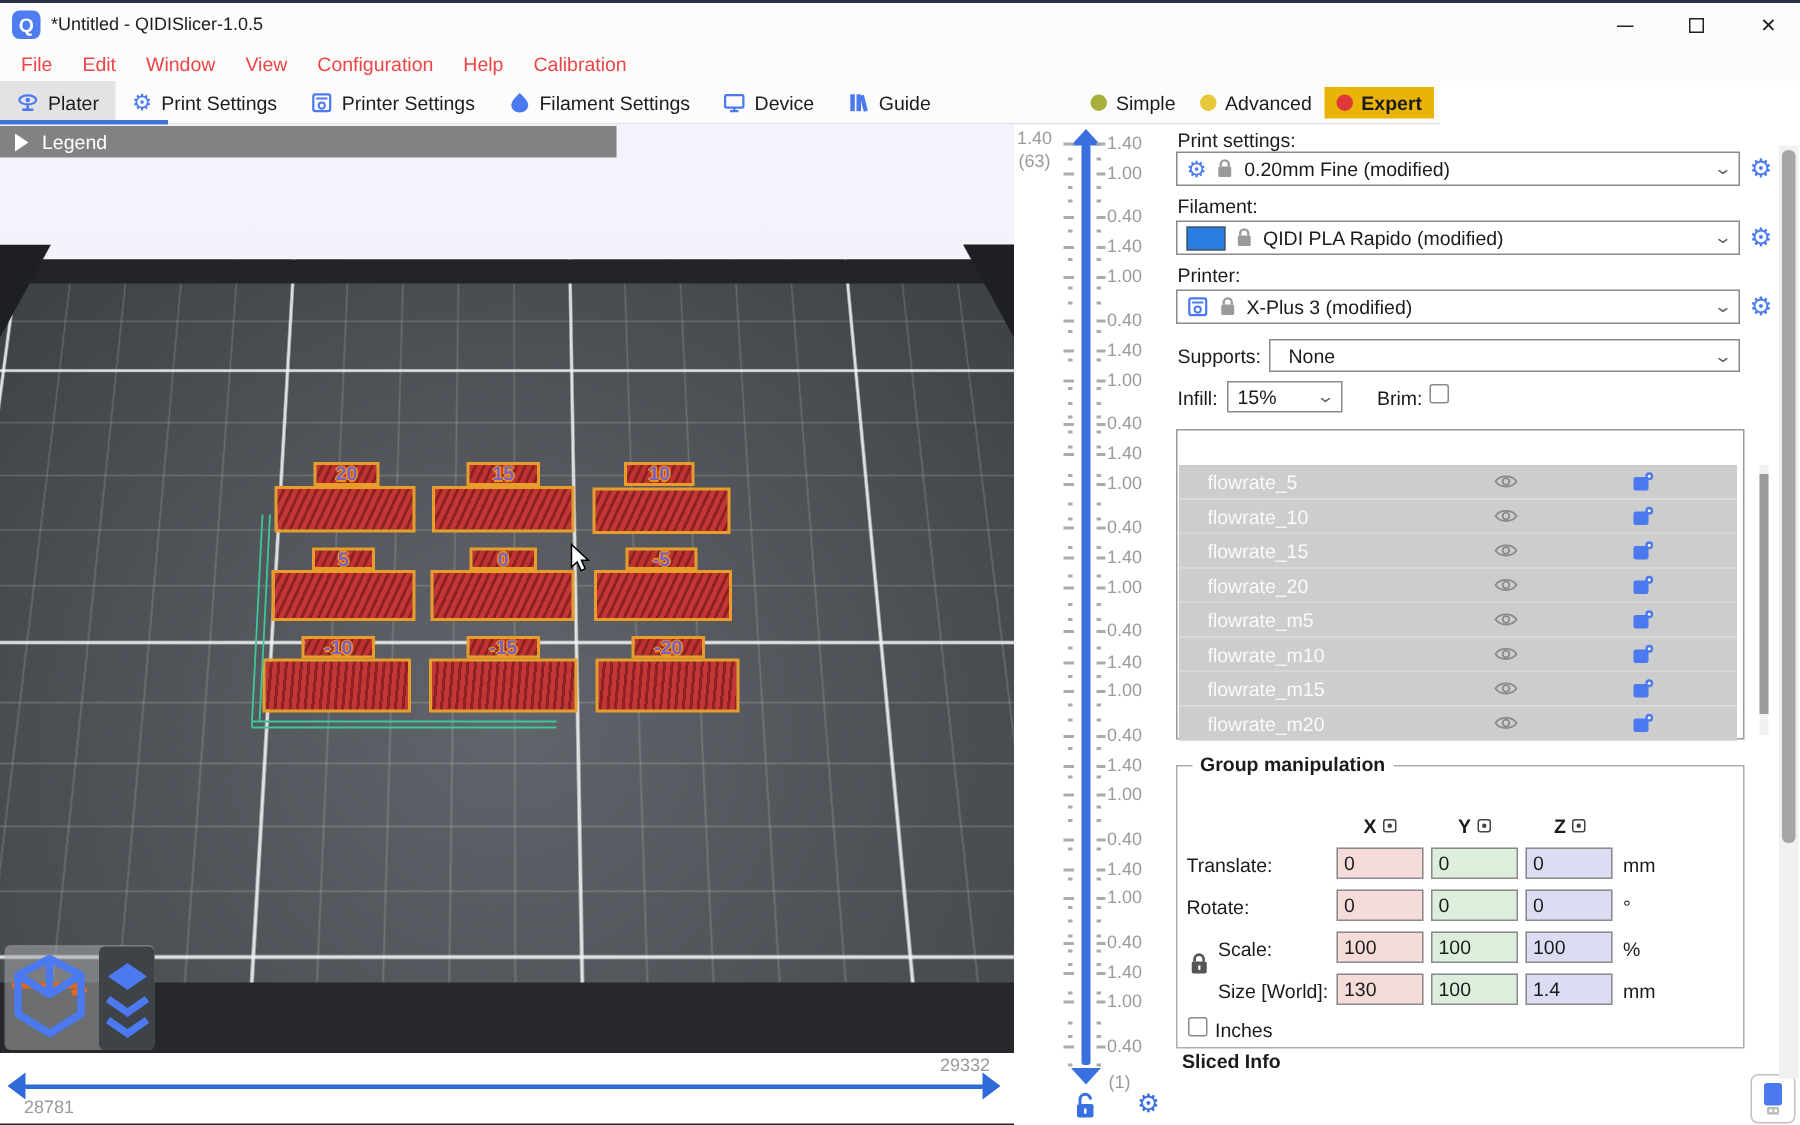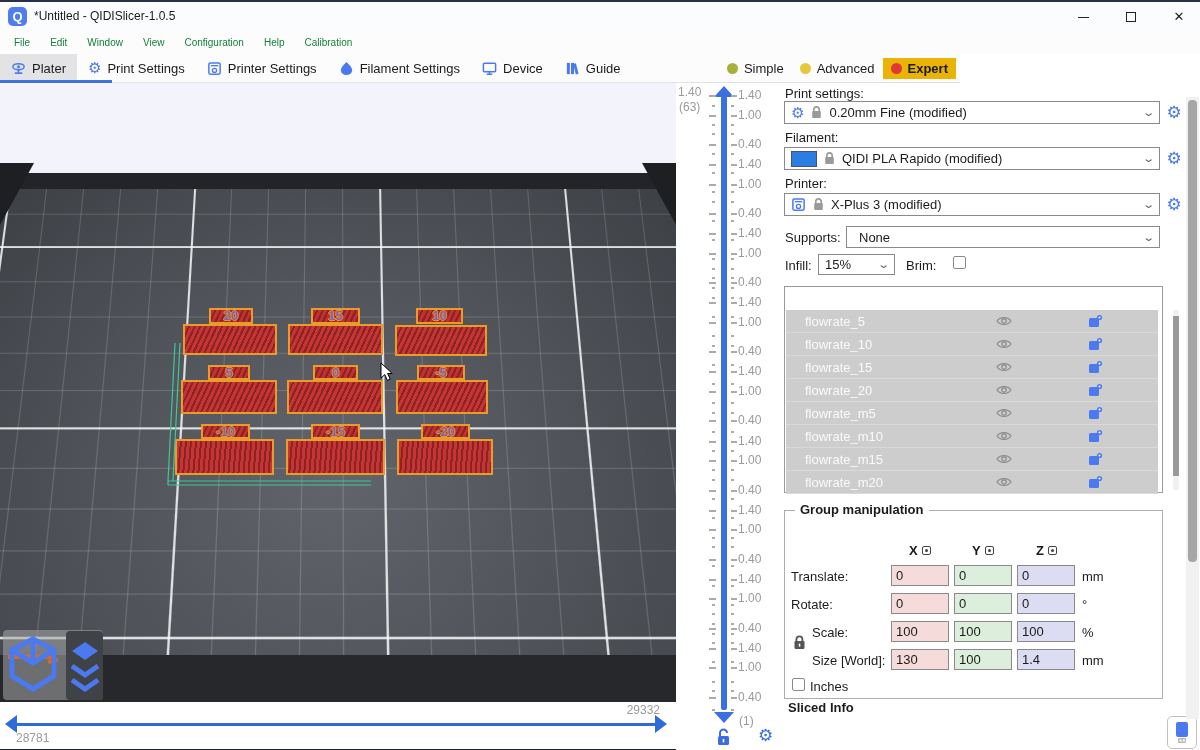--- a/index.html
+++ b/index.html
@@ -13,21 +13,21 @@
   #app-icon { left:8px; top:5px; width:19px; height:19px; border-radius:5px; background:#4f7df0;
               color:#fff; font-weight:bold; font-size:13px; text-align:center; line-height:19px; }
   #win-title { left:34px; top:7px; font-size:12px; color:#1b1b1b; }
   .winbtn { top:0; width:46px; height:30px; text-align:center; line-height:30px; color:#222; font-size:13px; }
   #btn-min { left:1060px; } #btn-max { left:1108px; } #btn-close { left:1156px; }
   #btn-max .sq { display:inline-block; width:10px; height:10px; border:1px solid #222; margin-top:10px; }
   #btn-min .mn { display:inline-block; width:11px; height:1px; background:#222; vertical-align:middle; }
 
   
   #menubar { left:0; top:30px; width:1200px; height:22px; background:#fcfcfd; display:flex; align-items:center; padding-left:4px; }
-  .menu-item { font-size:10px; color:#15803d; padding:0 10px; line-height:22px; }
+  .menu-item { font-size:13px; color:#ef4444; padding:0 10px; line-height:22px; }
 
   
   #tabbar { left:0; top:52px; width:960px; height:29px; background:#fcfcfd; border-bottom:1px solid #e2e2e2; display:flex; align-items:stretch; }
   .tab { display:flex; align-items:center; gap:6px; padding:0 11px; font-size:13px; color:#1b1b1b; position:relative; }
   .tab.active { background:#e3e3e5; }
   #tab-underline { left:0; top:78px; width:112px; height:3px; background:#3f73d8; z-index:5; }
   .tabicon { width:15px; height:15px; flex:0 0 auto; }
   #modes { margin-left:auto; display:flex; align-items:center; padding-right:4px; }
   .mode { display:flex; align-items:center; gap:6px; font-size:13px; color:#1b1b1b; padding:3px 8px; }
   .mode .dot { width:11px; height:11px; border-radius:50%; }
@@ -260,20 +260,24 @@
     <div class="ptab" style="left:421px;top:341px;width:49px;height:15px;">-20</div>
 
     <svg id="vp-overlay" class="abs">
       <path d="M95,260 L88,398 M90,260 L83,398" stroke="#3fc897" stroke-width="1.2" fill="none" transform="translate(85,0)"></path>
       <path d="M168,398 L371,398 M168,402 L371,402 M168,398 L168,402" stroke="#3fc897" stroke-width="1.2" fill="none"></path>
       <g transform="translate(381,280)">
         <path d="M0,0 L0,15 L3.8,11.6 L6.4,17.4 L9.2,16.1 L6.6,10.5 L11.2,10.5 Z" fill="#fff" stroke="#000" stroke-width="1"></path>
       </g>
     </svg>
 
+    <div id="legend-bar" class="abs">
+      <span class="tri"></span>
+      <span>Legend</span>
+    </div>
 
     <div id="view-btn-panel" class="abs"></div>
     <svg id="btn-3d" class="abs" viewBox="0 0 50 60">
       <path d="M0,22 H44 l4,3 -8,2" stroke="#e06820" stroke-width="4" fill="none"></path>
       <g>
         <path d="M25,4 L46,15 L46,41 L25,54 L4,41 L4,15 Z M25,4 L25,28 M4,15 L25,28 L46,15" fill="none" stroke="#4b79f0" stroke-width="5" stroke-linejoin="round"></path>
       </g>
     </svg>
     <div id="btn-preview" class="abs">
       <svg width="30" height="52" viewBox="0 0 30 52">
@@ -353,21 +357,21 @@
     <div class="dropdown" style="left:66px;top:143px;width:314px;height:22px;">
       <span style="padding-left:6px;">None</span>
       <span class="chev">⌄</span>
     </div>
 
     <div class="plabel" style="left:5px;top:175px;">Infill:</div>
     <div class="dropdown" style="left:38px;top:171px;width:77px;height:21px;">
       <span>15%</span>
       <span class="chev">⌄</span>
     </div>
-    <div class="plabel" style="left:126px;top:175px;">Brim:</div>
+    <div class="plabel" style="left:138px;top:175px;">Brim:</div>
     <span class="chk" style="left:173px;top:173px;"></span>
 
     <div id="objlist" class="abs">
       <div id="objlist-rows">
           <div class="olrow" style="top: 23px;">
             <span class="nm">flowrate_5</span>
             <svg class="eye" width="16" height="12" viewBox="0 0 16 12">
               <path d="M1,6 C4,1.5 12,1.5 15,6 C12,10.5 4,10.5 1,6 Z" fill="none" stroke="#8a8a8a" stroke-width="1.2"></path>
               <circle cx="8" cy="6" r="2.2" fill="none" stroke="#8a8a8a" stroke-width="1.2"></circle>
             </svg>

